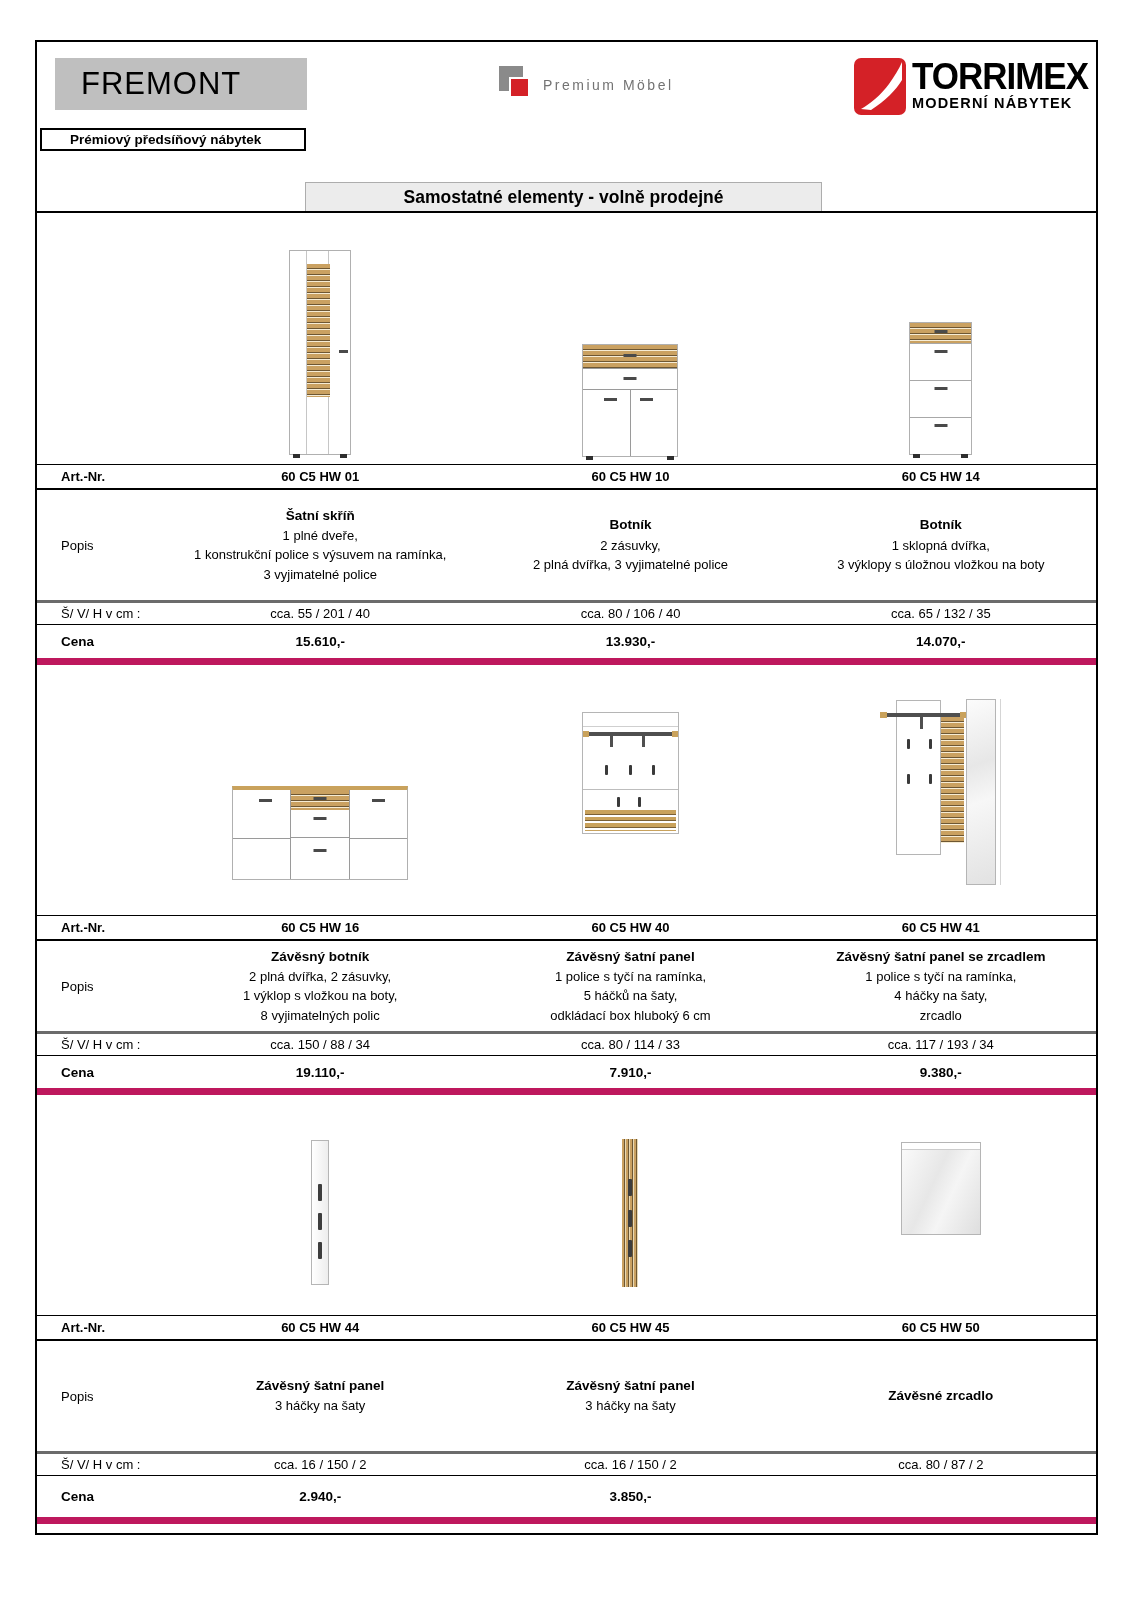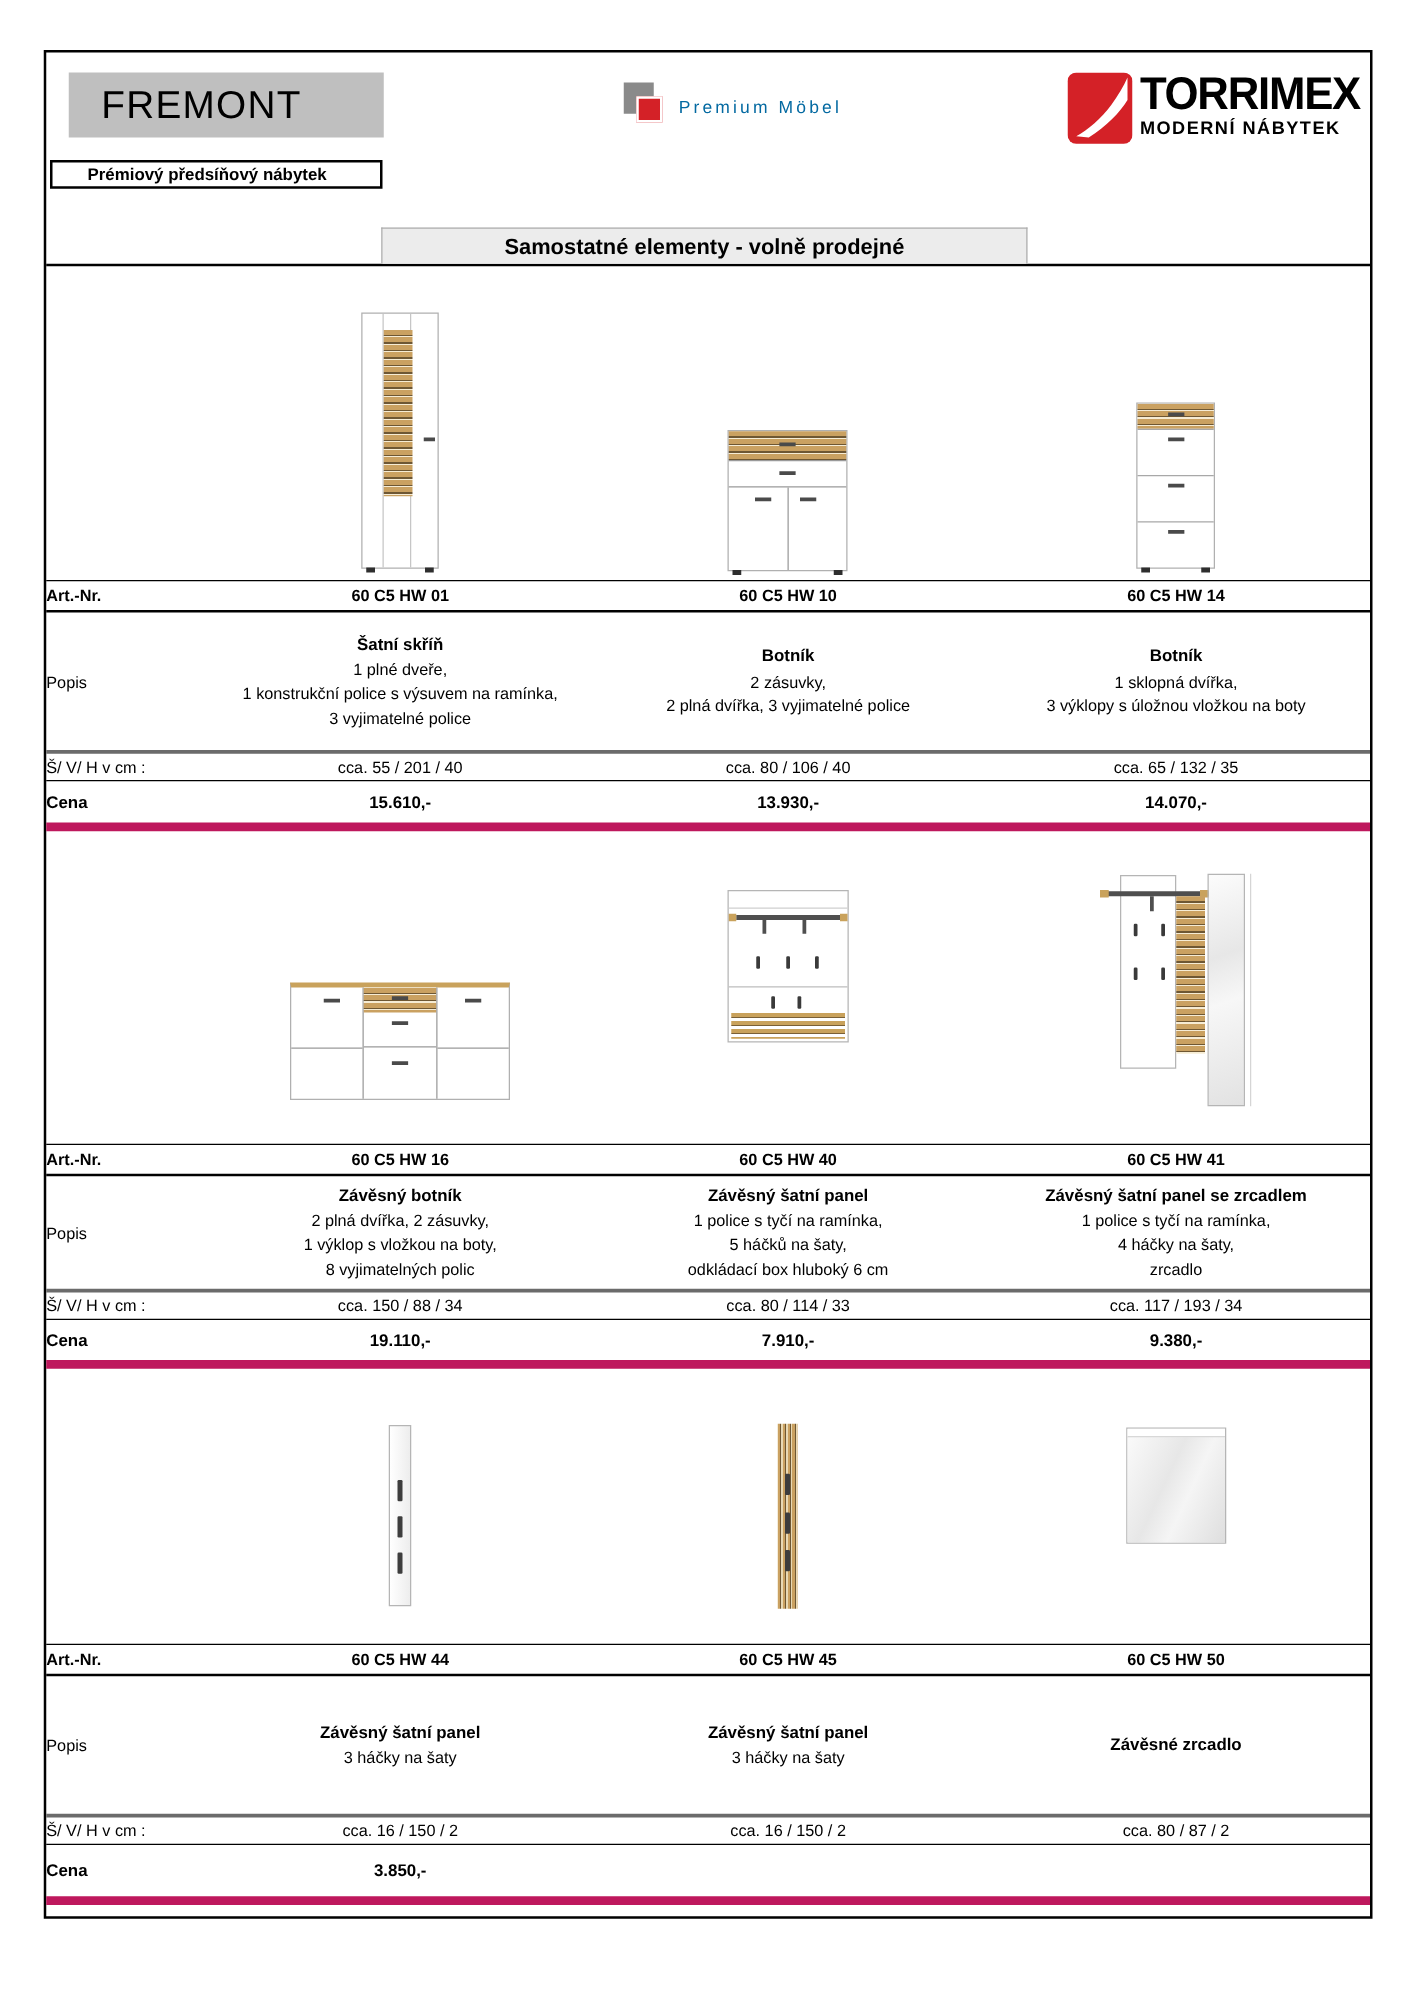--- a/index.html
+++ b/index.html
@@ -8,30 +8,30 @@
 
   
   .header { position: relative; height: 171px; border-bottom: 2px solid #000; }
   .brandbox { position: absolute; left: 18px; top: 16px; width: 252px; height: 52px; background: #bfbfbf; display: flex; align-items: center; padding-left: 26px; }
   .brandbox h1 { font-size: 31px; font-weight: normal; letter-spacing: 1px; }
   .subbox { position: absolute; left: 3px; top: 86px; width: 266px; height: 23px; border: 2px solid #000; display: flex; align-items: center; padding-left: 28px; font-size: 13.5px; font-weight: bold; background:#fff; }
   .plogo { position: absolute; left: 462px; top: 20px; height: 46px; display: flex; align-items: center; }
   .plogo-sq { position: relative; width: 36px; height: 38px; }
   .plogo-gray { position: absolute; left: 0; top: 0; width: 24px; height: 25px; background: #8a8a8a; }
   .plogo-red { position: absolute; left: 10px; top: 11px; width: 21px; height: 21px; background: #d42127; border: 2px solid #fff; }
-  .plogo-text { margin-left: 8px; font-size: 14px; letter-spacing: 2.5px; color: #0369a1; }
+  .plogo-text { margin-left: 8px; font-size: 14px; letter-spacing: 2.5px; color: #737373; }
   .tlogo { position: absolute; right: 8px; top: 16px; display: flex; align-items: flex-start; }
   .tlogo-text { margin-left: 6px; display: flex; flex-direction: column; }
   .tlogo-name { font-size: 35px; font-weight: bold; letter-spacing: -1px; line-height: 36px; transform: scaleY(1.05); }
   .tlogo-tag { font-size: 14.5px; font-weight: bold; letter-spacing: 1.2px; margin-top: 1px; }
   .sectionbar { position: absolute; left: 268px; top: 140px; width: 517px; height: 29px; background: #ececec; border: 1px solid #adadad; border-bottom: none; display: flex; align-items: center; justify-content: center; font-size: 17.5px; font-weight: bold; }
 
   
   .trow { display: grid; grid-template-columns: 128px 1fr 1fr 1fr; }
-  .trow .lbl { display: flex; align-items: center; padding-left: 0; }
+  .trow .lbl { display: flex; align-items: center; padding-left: 0; margin-left: 24px; }
   .imgrow .cell { display: flex; justify-content: center; align-items: flex-start; }
   .artrow { height: 26px; border-top: 1px solid #000; border-bottom: 2px solid #000; font-weight: bold; font-size: 13px; }
   .artrow .cell { display: flex; align-items: center; justify-content: center; }
   .popisrow { font-size: 13px; }
   .popisrow .cell { display: flex; flex-direction: column; align-items: center; justify-content: center; text-align: center; line-height: 1.5; }
   .popisrow .ptitle { font-weight: bold; font-size: 13.5px; }
   .dimsrow { height: 25px; border-top: 3px solid #6b6b6b; border-bottom: 1px solid #000; font-size: 13px; }
   .dimsrow .cell { display: flex; align-items: center; justify-content: center; }
   .cenarow { font-weight: bold; font-size: 13.5px; border-bottom: 7px solid #be185d; }
   .cenarow .cell { display: flex; align-items: center; justify-content: center; }
@@ -361,18 +361,19 @@
       </div>
     </div>
     <div class="trow dimsrow">
       <div class="lbl">Š/ V/ H v cm :</div>
       <div class="cell">cca. 16 / 150 / 2</div>
       <div class="cell">cca. 16 / 150 / 2</div>
       <div class="cell">cca. 80 / 87 / 2</div>
     </div>
     <div class="trow cenarow" style="height:48px">
       <div class="lbl">Cena</div>
+      <div class="cell">2.940,-</div>
       <div class="cell">3.850,-</div>
     </div>
     <div class="spacer"></div>
   </div>
 
 </div>
 
 </body></html>

